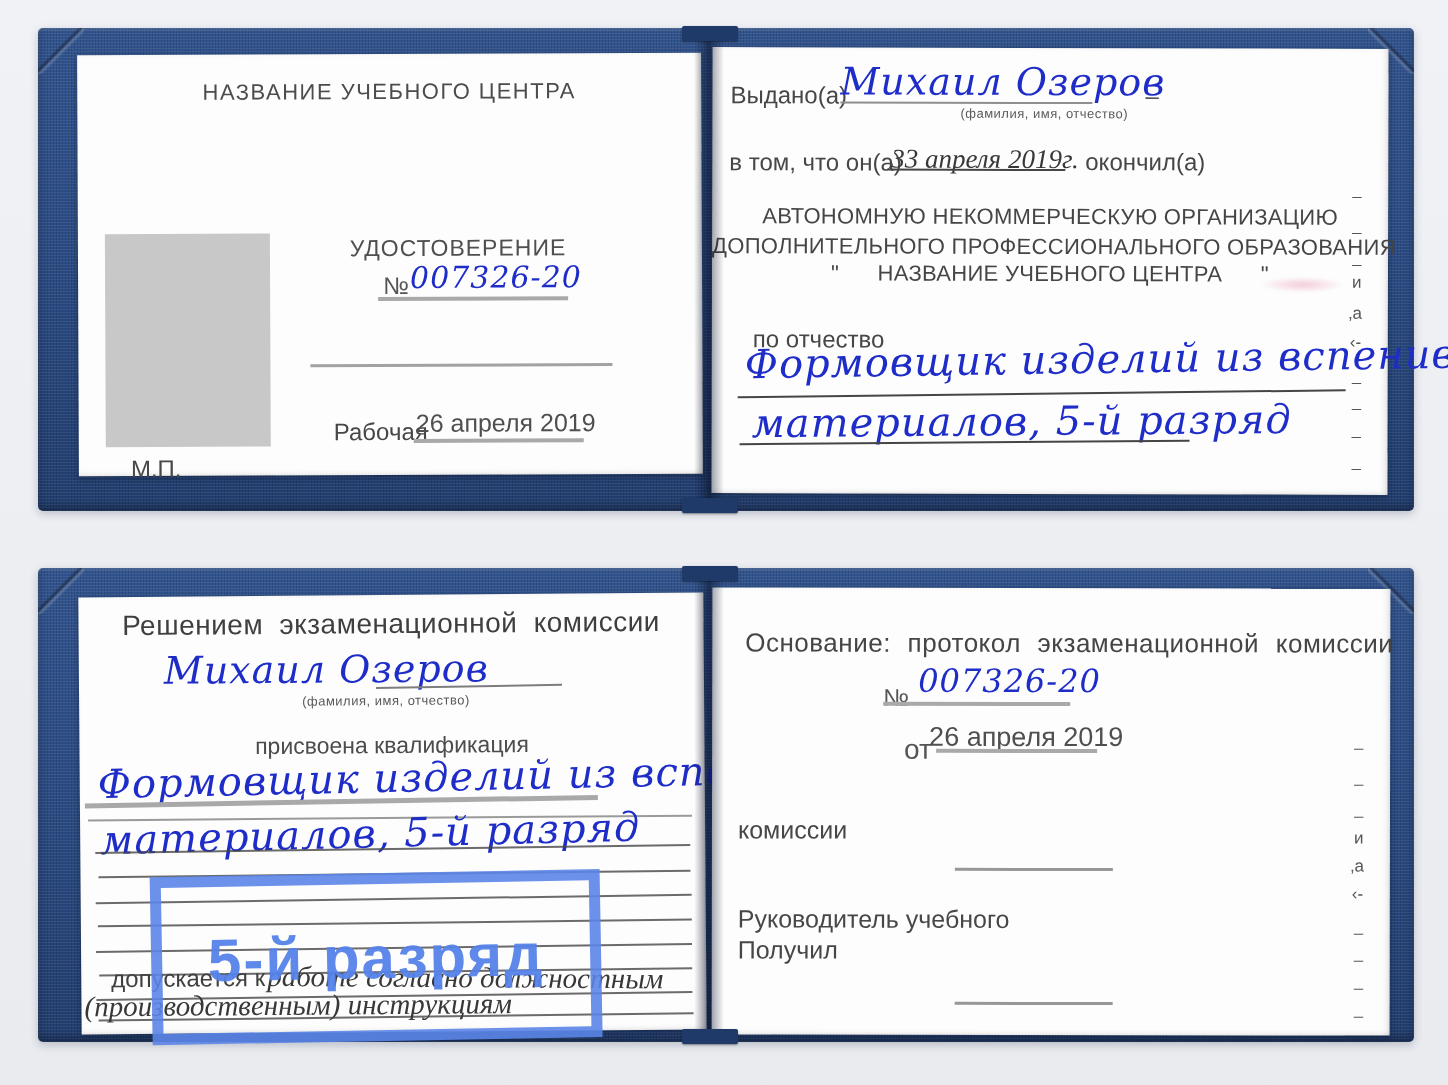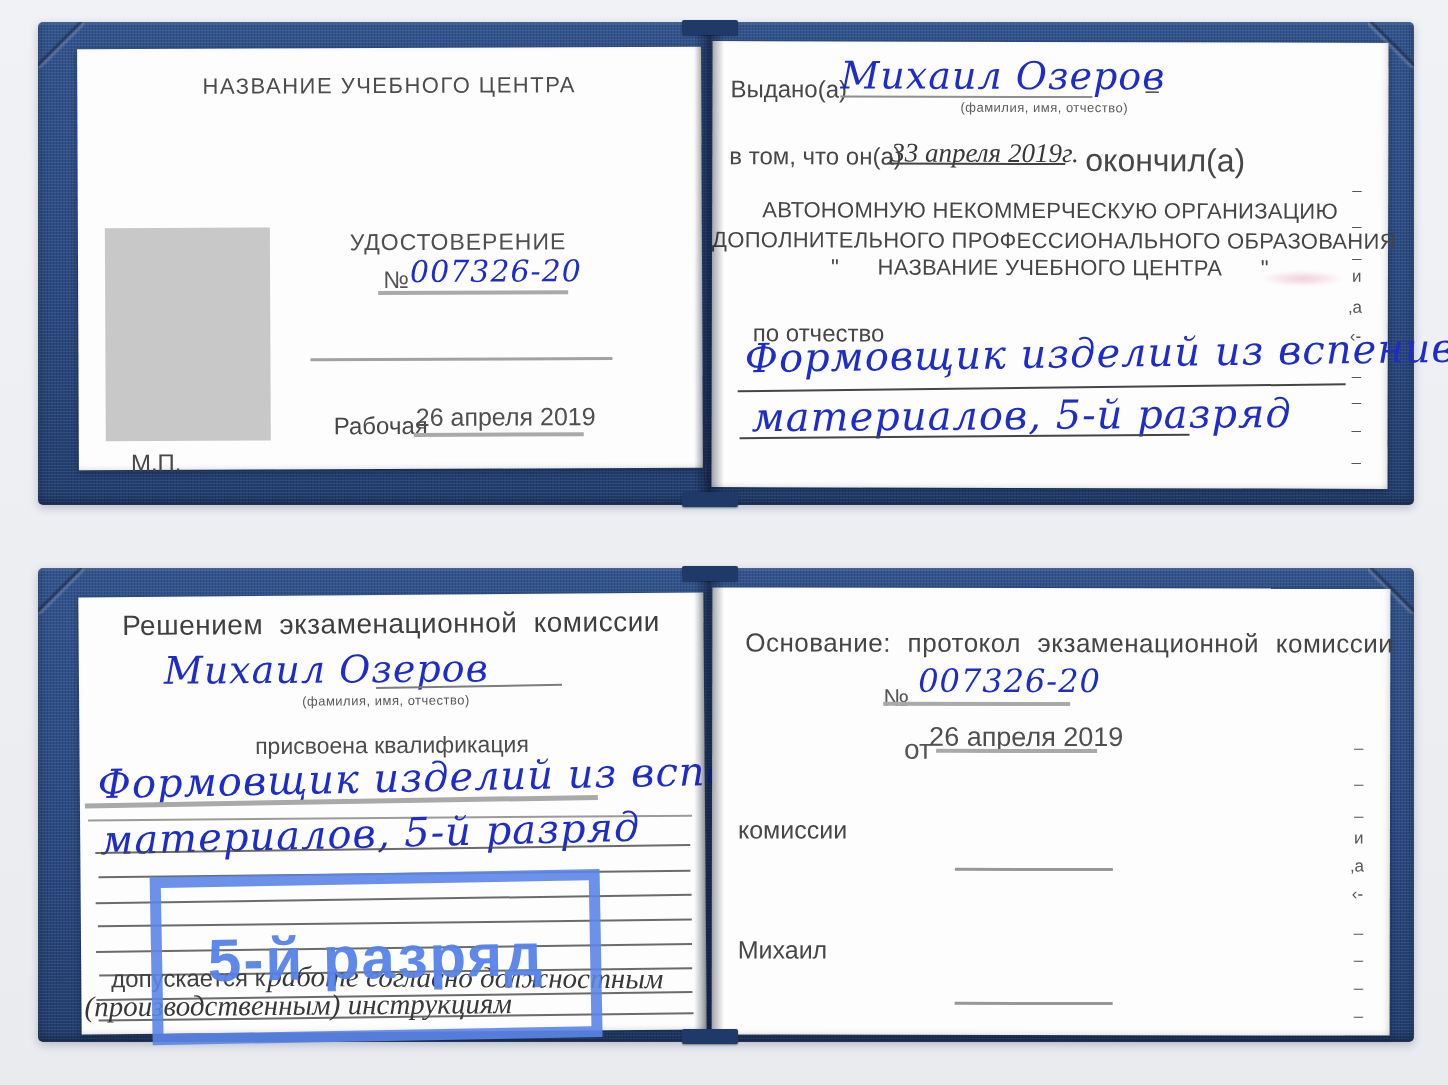--- a/index.html
+++ b/index.html
@@ -4,21 +4,21 @@
 <style>
   html,body{margin:0;padding:0;background:#e7e9ee;}
   .canvas{position:relative;width:1448px;height:1085px;background:linear-gradient(180deg,#f1f2f6 0%,#edeff3 40%,#e9ebef 100%);overflow:hidden;font-family:"Liberation Sans",sans-serif;}
   .spread{position:absolute;left:38px;width:1376px;border-radius:5px;
     background-color:#2b4c86;
     background-image:
       repeating-linear-gradient(0deg, rgba(255,255,255,0.07) 0 1px, transparent 1px 3px),
       repeating-linear-gradient(90deg, rgba(0,0,0,0.12) 0 1px, transparent 1px 3px),
       linear-gradient(180deg,#32548e 0%,#2a4a82 55%,#223e6f 100%);
     box-shadow: inset 0 2px 3px rgba(255,255,255,0.15), inset 0 -4px 8px rgba(0,0,0,0.35), 0 3px 8px rgba(40,50,80,0.25);}
-  .spread.top{top:22px;height:483px;}
+  .spread.top{top:28px;height:483px;}
   .spread.bottom{top:568px;height:474px;}
   .corner{position:absolute;width:46px;height:46px;pointer-events:none;
     background:linear-gradient(135deg, transparent 42%, rgba(0,0,0,0.35) 47%, rgba(255,255,255,0.18) 51%, transparent 56%);}
   .corner.tr{transform:scaleX(-1);}
   .fold-shadow{position:absolute;top:0;bottom:0;left:656px;width:30px;
     background:linear-gradient(90deg, transparent 0%, rgba(8,16,38,0.40) 40%, rgba(8,16,38,0.55) 50%, rgba(8,16,38,0.35) 62%, transparent 100%);z-index:3;}
   .fold-tab{position:absolute;left:644px;width:56px;height:15px;background:#1f3a69;border-radius:2px;z-index:4;box-shadow:0 1px 2px rgba(0,0,0,.4);}
   .page{position:absolute;background:#fdfdfd;z-index:2;
     box-shadow:0 2px 6px rgba(10,20,40,0.45), inset -5px 0 10px -6px rgba(0,0,0,0.25), inset 0 -4px 8px -6px rgba(0,0,0,0.2);}
   .page > *{position:absolute;}
@@ -67,21 +67,21 @@
 
     <div class="page" style="left:674px;top:20px;width:676px;height:446px;transform:rotate(0.15deg);">
       <div class="print" style="left:18px;top:34px;font-size:24px;">Выдано(а)</div>
       <div class="hand" style="left:128px;top:12px;font-size:38px;">Михаил Озеров</div>
       <div style="left:128px;top:54px;width:252px;height:2px;background:#8f8f8f;"></div>
       <div class="hint" style="left:248px;top:58px;">(фамилия, имя, отчество)</div>
       <div class="print" style="left:433px;top:34px;font-size:24px;color:#555;">–</div>
       <div class="print" style="left:17px;top:101px;font-size:24px;">в том, что он(а)</div>
       <div class="ital" style="left:179px;top:96px;font-size:27px;">33 апреля 2019г.</div>
       <div class="dline" style="left:175px;top:121px;width:178px;"></div>
-      <div class="print" style="left:373px;top:100px;font-size:32px;text-align:center;">окончил(а)</div>
+      <div class="print" style="left:373px;top:100px;font-size:24px;text-align:center;">окончил(а)</div>
       <div class="print" style="left:0;top:156px;width:100%;text-align:center;font-size:22px;color:#454545;letter-spacing:0.3px;">АВТОНОМНУЮ НЕКОММЕРЧЕСКУЮ ОРГАНИЗАЦИЮ</div>
       <div class="print" style="left:0;top:186px;width:100%;text-align:center;font-size:22px;color:#454545;letter-spacing:0.3px;">ДОПОЛНИТЕЛЬНОГО ПРОФЕССИОНАЛЬНОГО ОБРАЗОВАНИЯ</div>
       <div class="print pre" style="left:0;top:213px;width:100%;text-align:center;font-size:22px;color:#454545;letter-spacing:0.3px;">"      НАЗВАНИЕ УЧЕБНОГО ЦЕНТРА      "</div>
       <div class="smudge" style="left:548px;top:228px;width:85px;height:16px;"></div>
       <div class="print" style="left:41px;top:278px;font-size:24px;">по отчество</div>
       <div class="hand" style="left:33px;top:294px;font-size:40px;transform:rotate(-1deg);transform-origin:left center;">Формовщик изделий из вспенивающихся</div>
       <div class="dline" style="left:26px;top:349px;width:608px;transform:rotate(-0.8deg);transform-origin:left center;"></div>
       <div class="hand" style="left:40px;top:353px;font-size:40px;transform:rotate(-0.6deg);transform-origin:left center;">материалов, 5-й разряд</div>
       <div class="dline" style="left:28px;top:396px;width:450px;transform:rotate(-0.6deg);transform-origin:left center;"></div>
       <div>
@@ -136,21 +136,22 @@
     <div class="page" style="left:674px;top:20px;width:678px;height:447px;transform:rotate(0.1deg);">
       <div class="print" style="left:33px;top:40px;font-size:26px;color:#454545;word-spacing:9px;letter-spacing:0.5px;">Основание: протокол экзаменационной комиссии</div>
       <div class="print" style="left:171px;top:96px;font-size:24px;color:#555;">№</div>
       <div class="hand" style="left:206px;top:74px;font-size:32px;">007326-20</div>
       <div class="gline" style="left:171px;top:114px;width:187px;"></div>
       <div class="print" style="left:192px;top:146px;font-size:28px;color:#555;">от</div>
       <div class="print" style="left:217px;top:134px;font-size:27px;color:#4f4f4f;">26 апреля 2019</div>
       <div class="gline" style="left:224px;top:161px;width:161px;"></div>
       <div class="print" style="left:26px;top:228px;font-size:25px;">комиссии</div>
       <div class="sline" style="left:243px;top:280px;width:158px;"></div>
-      <div class="print" style="left:26px;top:348px;font-size:25px;">Михаил</div>
+      <div class="print" style="left:26px;top:317px;font-size:25px;">Руководитель учебного</div>
+      <div class="print" style="left:26px;top:348px;font-size:25px;">Получил</div>
       <div class="sline" style="left:243px;top:414px;width:158px;"></div>
       <div>
         <span class="frag" style="left:642px;top:150px;">–</span>
         <span class="frag" style="left:642px;top:186px;">–</span>
         <span class="frag" style="left:642px;top:218px;">–</span>
         <span class="frag" style="left:642px;top:240px;">и</span>
         <span class="frag" style="left:638px;top:268px;">,а</span>
         <span class="frag" style="left:640px;top:296px;">‹-</span>
         <span class="frag" style="left:642px;top:335px;">–</span>
         <span class="frag" style="left:642px;top:362px;">–</span>

